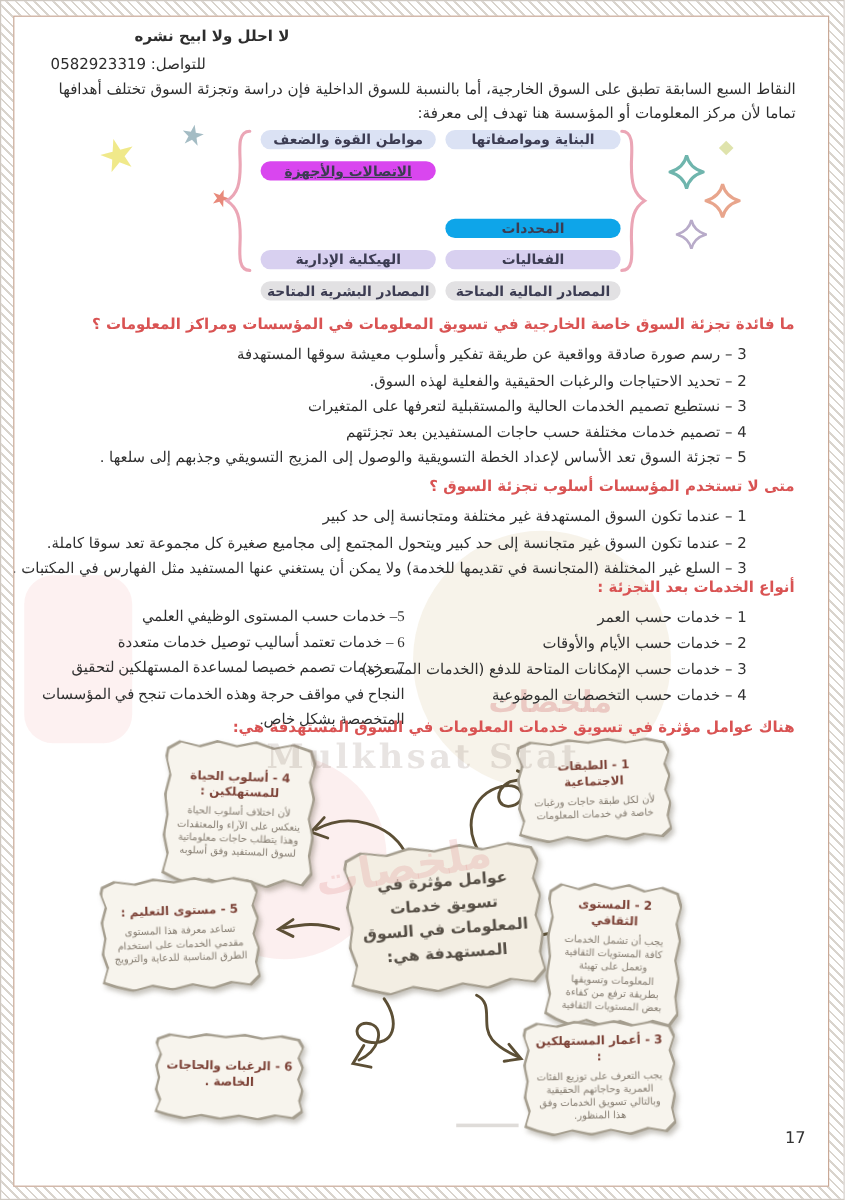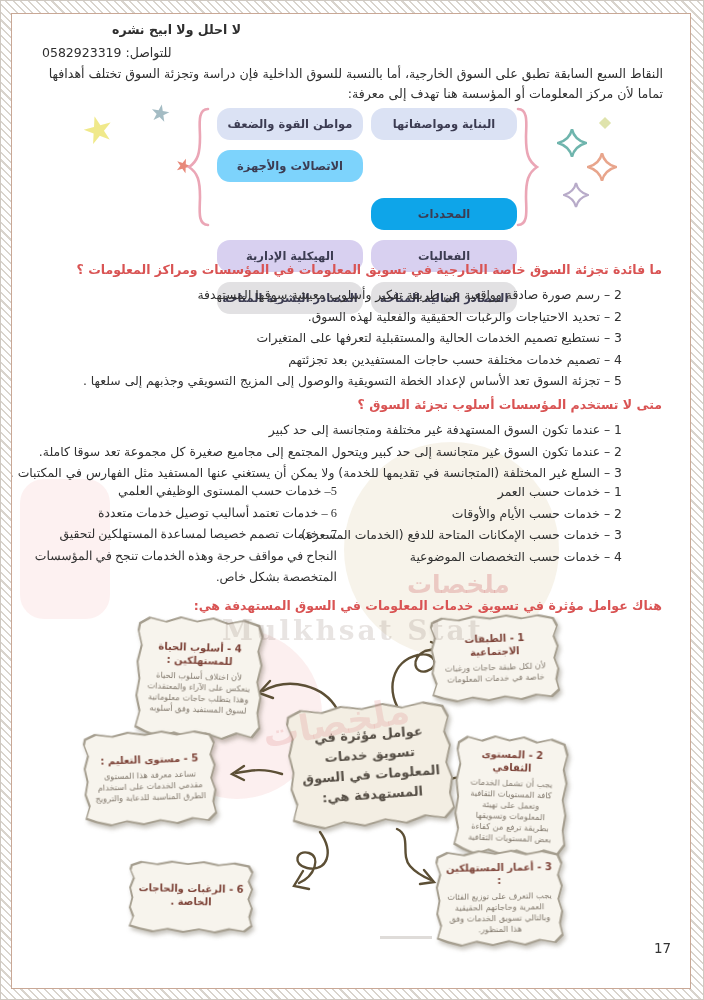--- a/index.html
+++ b/index.html
@@ -31,21 +31,21 @@
   .hdr-line{position:absolute;font-size:12.5px;color:#2e2e2e;white-space:nowrap;z-index:10;}
   .hdr-1{left:100px;top:8px;font-weight:bold;}
   .hdr-2{left:30px;top:31px;}
   .intro{position:absolute;top:50px;right:27px;left:32px;margin:0;font-size:12.6px;
          line-height:20px;color:#2f2f2f;text-align:right;z-index:10;}
 
   
   .bracket{position:absolute;top:92px;left:0;width:678px;height:132px;z-index:10;}
   .pills{position:absolute;left:205px;top:2px;display:grid;direction:rtl;
          grid-template-columns:146px 146px;gap:10px 8px;}
-  .pill{height:32px;border-radius:13px;display:flex;align-items:center;justify-content:center;
+  .pill{height:16px;border-radius:13px;display:flex;align-items:center;justify-content:center;
         font-size:11.5px;font-weight:bold;color:#3c3c52;white-space:nowrap;}
   .brace{position:absolute;top:0;width:30px;height:122px;}
   .brace-l{left:172px;} .brace-r{left:500px;}
   .star{position:absolute;line-height:1;}
   .sparkle{position:absolute;}
 
   
   .sec{position:absolute;right:28px;left:20px;z-index:10;}
   .sec h3{margin:0 0 7px;font-size:12.5px;font-weight:bold;color:#d95353;white-space:nowrap;}
   .li{font-size:12.4px;line-height:21.5px;color:#303030;padding-right:40px;white-space:nowrap;}
@@ -109,21 +109,21 @@
         <path d="M24,3 C13,3 16,20 16,31 C16,47 14,55 5,61 C14,67 16,75 16,91 C16,102 13,119 24,119" fill="none" stroke="#eba6b6" stroke-width="2.6" stroke-linecap="round"></path>
       </svg>
       <svg class="brace brace-r" viewBox="0 0 30 122">
         <path d="M6,3 C17,3 14,20 14,31 C14,47 16,55 25,61 C16,67 14,75 14,91 C14,102 17,119 6,119" fill="none" stroke="#eba6b6" stroke-width="2.6" stroke-linecap="round"></path>
       </svg>
 
       <div class="pills">
         <div class="pill" style="background: rgb(219, 226, 244);">البناية ومواصفاتها</div>
         <div class="pill" style="background: rgb(219, 226, 244);">مواطن القوة والضعف</div>
         <div class="pill" style="background: #0ea5e9; margin-top: 48px;">المحددات</div>
-        <div class="pill" style="background: #7dd3fc;">الاتصالات والأجهزة</div>
+        <div class="pill" style="background: #d946ef; text-decoration: underline;">الاتصالات والأجهزة</div>
         <div class="pill" style="background: rgb(216, 208, 240);">الفعاليات</div>
         <div class="pill" style="background: rgb(216, 208, 240);">الهيكلية الإدارية</div>
         <div class="pill" style="background: rgb(226, 225, 227);">المصادر المالية المتاحة</div>
         <div class="pill" style="background: rgb(226, 225, 227);">المصادر البشرية المتاحة</div>
       </div>
 
       <svg class="sparkle" style="left:545px;top:22px;width:30px;height:30px;" viewBox="0 0 26 26">
         <path d="M13 1 Q15 10 25 13 Q15 16 13 25 Q11 16 1 13 Q11 10 13 1 Z" fill="#ffffff" stroke="#6fb5ad" stroke-width="2.2"></path>
       </svg>
       <svg class="sparkle" style="left:575px;top:46px;width:30px;height:30px;" viewBox="0 0 26 26">
@@ -132,35 +132,36 @@
       <svg class="sparkle" style="left:551px;top:76px;width:26px;height:26px;" viewBox="0 0 26 26">
         <path d="M13 1 Q15 10 25 13 Q15 16 13 25 Q11 16 1 13 Q11 10 13 1 Z" fill="#ffffff" stroke="#b8abc9" stroke-width="2.2"></path>
       </svg>
       <svg class="sparkle" style="left:586px;top:10px;width:14px;height:14px;" viewBox="0 0 26 26">
         <rect x="5" y="5" width="16" height="16" transform="rotate(45 13 13)" fill="#dfe3ac"></rect>
       </svg>
     </div>
 
     <section class="sec sec1">
       <h3>ما فائدة تجزئة السوق خاصة الخارجية في تسويق المعلومات في المؤسسات ومراكز المعلومات ؟</h3>
-      <div class="li">2 – رسم صورة صادقة وواقعية عن طريقة تفكير وأسلوب معيشة سوقها المستهدفة</div>
+      <div class="li">3 – رسم صورة صادقة وواقعية عن طريقة تفكير وأسلوب معيشة سوقها المستهدفة</div>
       <div class="li">2 – تحديد الاحتياجات والرغبات الحقيقية والفعلية لهذه السوق.</div>
       <div class="li">3 – نستطيع تصميم الخدمات الحالية والمستقبلية لتعرفها على المتغيرات</div>
       <div class="li">4 – تصميم خدمات مختلفة حسب حاجات المستفيدين بعد تجزئتهم</div>
       <div class="li">5 – تجزئة السوق تعد الأساس لإعداد الخطة التسويقية والوصول إلى المزيج التسويقي وجذبهم إلى سلعها .</div>
     </section>
 
     <section class="sec sec2">
       <h3>متى لا تستخدم المؤسسات أسلوب تجزئة السوق ؟</h3>
       <div class="li">1 – عندما تكون السوق المستهدفة غير مختلفة ومتجانسة إلى حد كبير</div>
       <div class="li">2 – عندما تكون السوق غير متجانسة إلى حد كبير ويتحول المجتمع إلى مجاميع صغيرة كل مجموعة تعد سوقا كاملة.</div>
       <div class="li">3 – السلع غير المختلفة (المتجانسة في تقديمها للخدمة) ولا يمكن أن يستغني عنها المستفيد مثل الفهارس في المكتبات .</div>
     </section>
 
     <section class="sec sec3">
+      <h3>أنواع الخدمات بعد التجزئة :</h3>
       <div class="cols">
         <div class="col-r">
           <div class="li">1 – خدمات حسب العمر</div>
           <div class="li">2 – خدمات حسب الأيام والأوقات</div>
           <div class="li">3 – خدمات حسب الإمكانات المتاحة للدفع (الخدمات المسعرة)</div>
           <div class="li">4 – خدمات حسب التخصصات الموضوعية</div>
         </div>
         <div class="col-l">
           <div class="li">5– خدمات حسب المستوى الوظيفي العلمي</div>
           <div class="li">6 – خدمات تعتمد أساليب توصيل خدمات متعددة</div>

